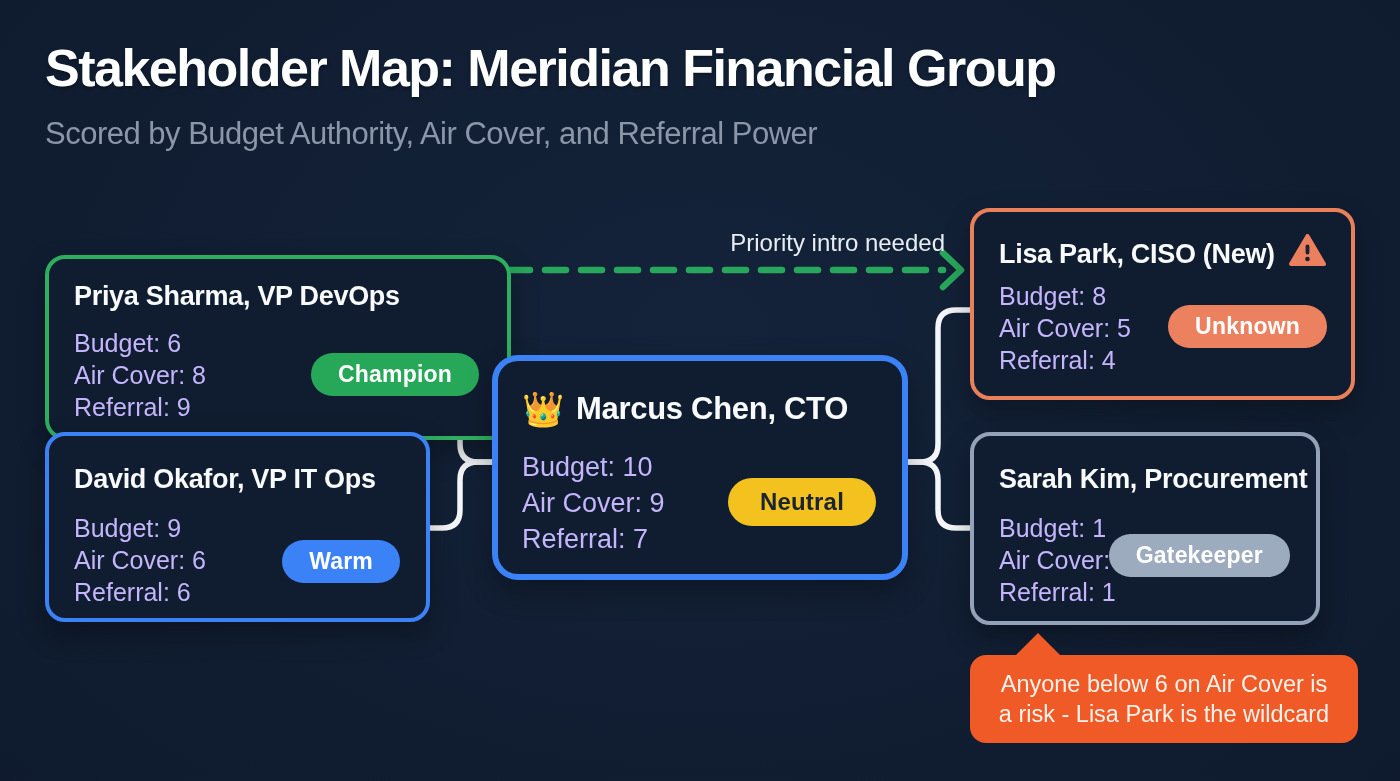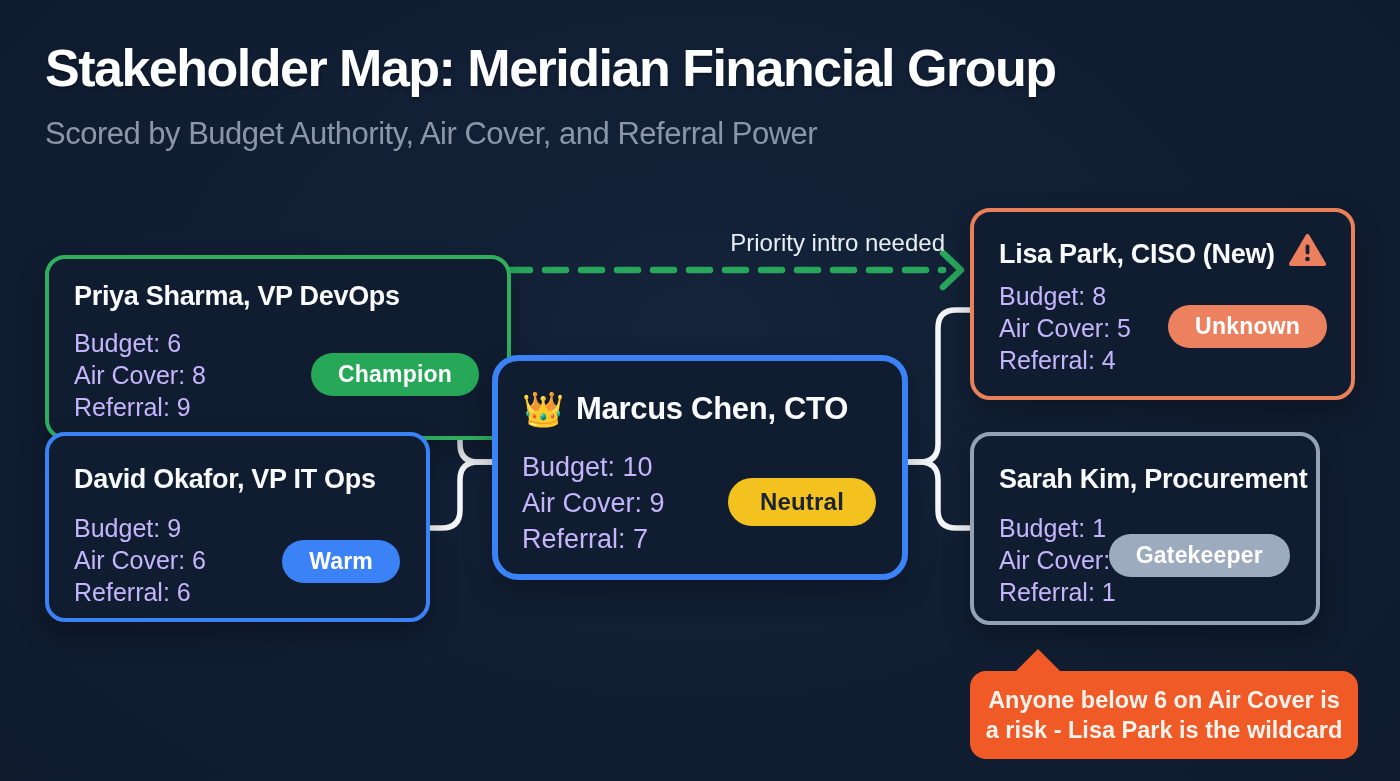--- a/index.html
+++ b/index.html
@@ -109,23 +109,22 @@
     left: 970px; top: 655px;
     width: 388px; height: 88px;
     background: #ef5a26;
     border-radius: 16px;
     display: flex;
     flex-direction: column;
     justify-content: center;
     text-align: center;
     font-size: 23.5px;
     line-height: 30px;
-    font-weight: 700;
+    font-weight: 400;
     color: #fdf2ec;
-    margin-top: 16px;
   }
   .callout-pointer {
     position: absolute;
     left: 44px; top: -22px;
     width: 0; height: 0;
     border-left: 24px solid transparent;
     border-right: 24px solid transparent;
     border-bottom: 24px solid #ef5a26;
   }
 </style>

